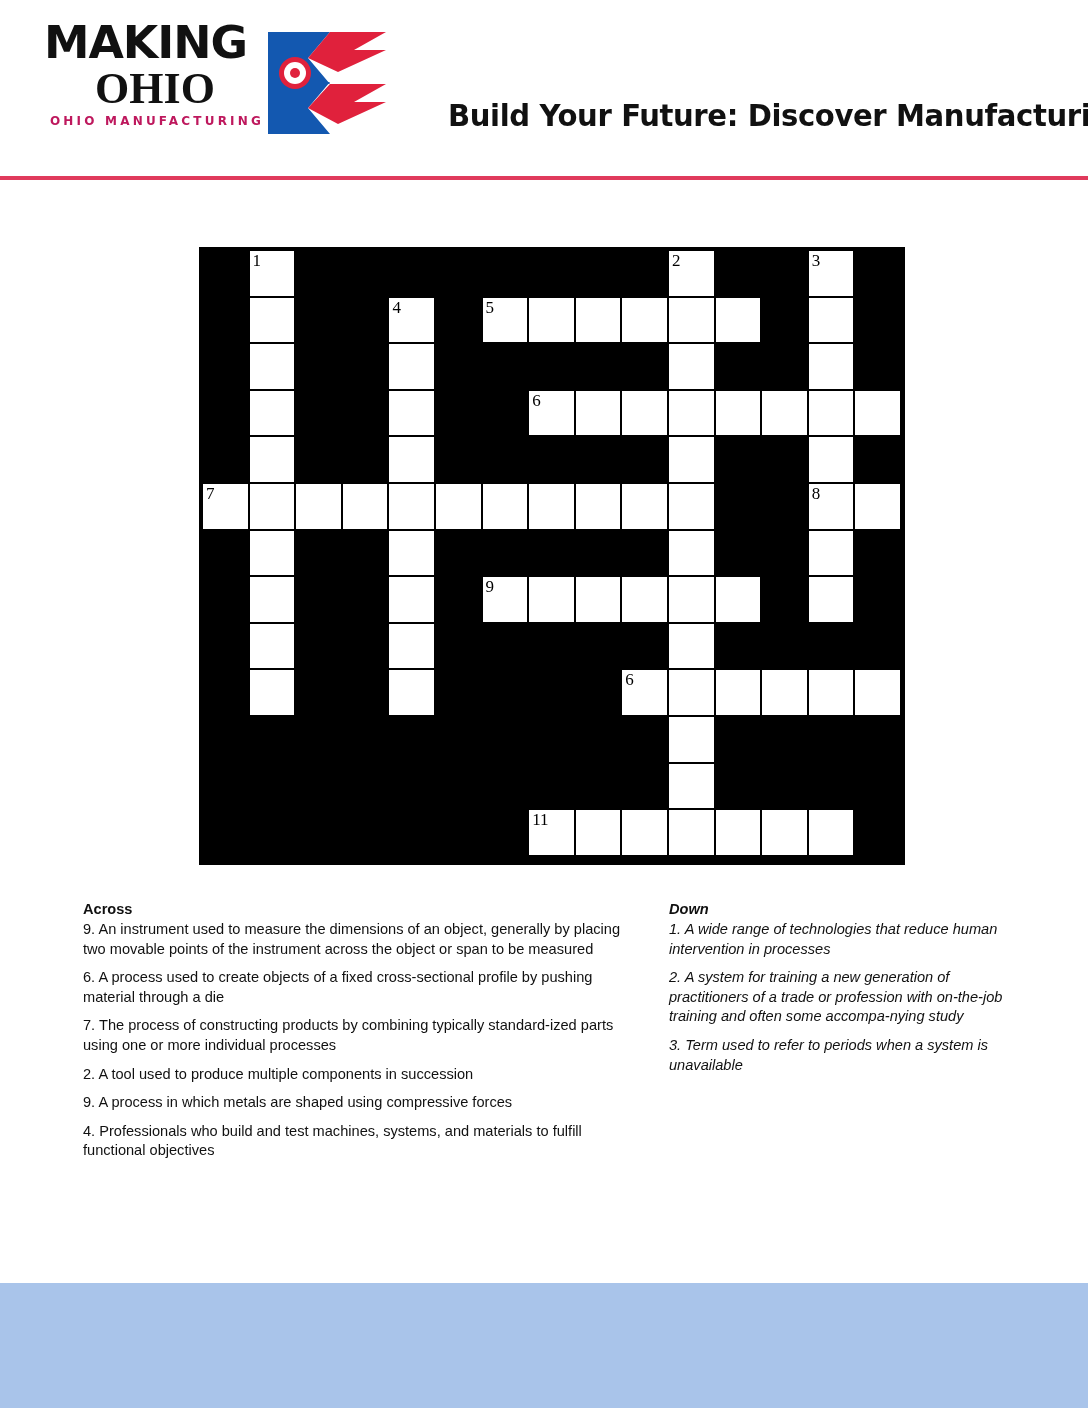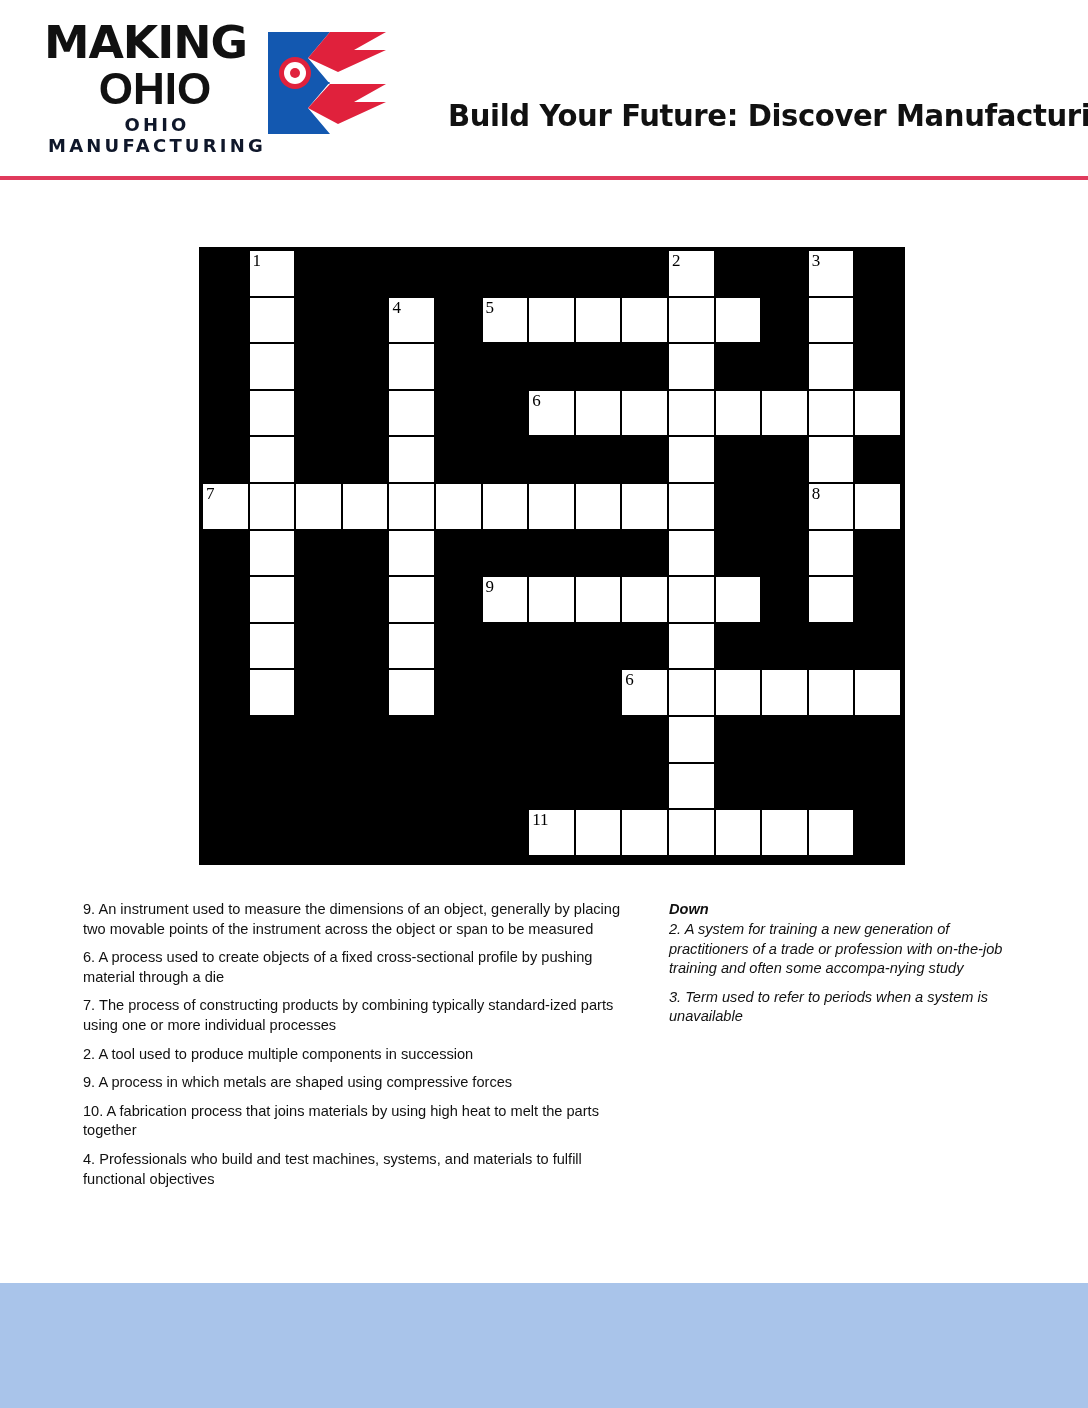--- a/index.html
+++ b/index.html
@@ -33,35 +33,35 @@
     font-weight: 700;
     font-size: 44px;
     letter-spacing: -1px;
     color: #111111;
     line-height: 46px;
     text-align: left;
     transform: scaleX(1.04);
     transform-origin: left center;
   }
   .logo-ohio {
-    font-family: Liberation Sans, sans-serif;
+    font-family: Liberation Serif, serif;
     font-weight: 700;
     font-size: 44px;
     letter-spacing: 0px;
     color: #111111;
     line-height: 46px;
     text-align: center;
     padding-right: 8px;
   }
   .logo-sub {
     font-family: "DejaVu Sans", sans-serif;
     font-weight: 700;
-    font-size: 18px;
+    font-size: 12px;
     letter-spacing: 3.2px;
-    color: #0f172a;
+    color: #be185d;
     text-align: center;
     padding-right: 4px;
     margin-top: 2px;
   }
   .flag-mark {
     position: absolute;
     left: 268px; top: 28px;
     width: 118px;
     height: 110px;
   }
@@ -407,28 +407,29 @@
       <div class="cell open"></div>
       <div class="cell open"></div>
       <div class="cell open"></div>
       <div class="cell open"></div>
       <div class="cell"></div>
     </div>
 </div>
 
 <div class="clues">
   <div class="col across">
+    <h3>Across</h3>
     <p class="clue">9. An instrument used to measure the dimensions of an object, generally by placing two movable points of the instrument across the object or span to be measured</p>
     <p class="clue">6. A process used to create objects of a fixed cross-sectional profile by pushing material through a die</p>
     <p class="clue">7. The process of constructing products by combining typically standard-ized parts using one or more individual processes</p>
     <p class="clue">2. A tool used to produce multiple components in succession</p>
     <p class="clue">9. A process in which metals are shaped using compressive forces</p>
-    <p class="clue">10. A fabrication process that joins materials by using high heat to melt the parts together</p>
     <p class="clue">4. Professionals who build and test machines, systems, and materials to fulfill functional objectives</p>
   </div>
   <div class="col down">
     <h3>Down</h3>
+    <p class="clue">1. A wide range of technologies that reduce human intervention in processes</p>
     <p class="clue">2. A system for training a new generation of practitioners of a trade or profession with on-the-job training and often some accompa-nying study</p>
     <p class="clue">3. Term used to refer to periods when a system is unavailable</p>
   </div>
 </div>
 
 <div class="footer-band"></div>
 
 </body></html>

